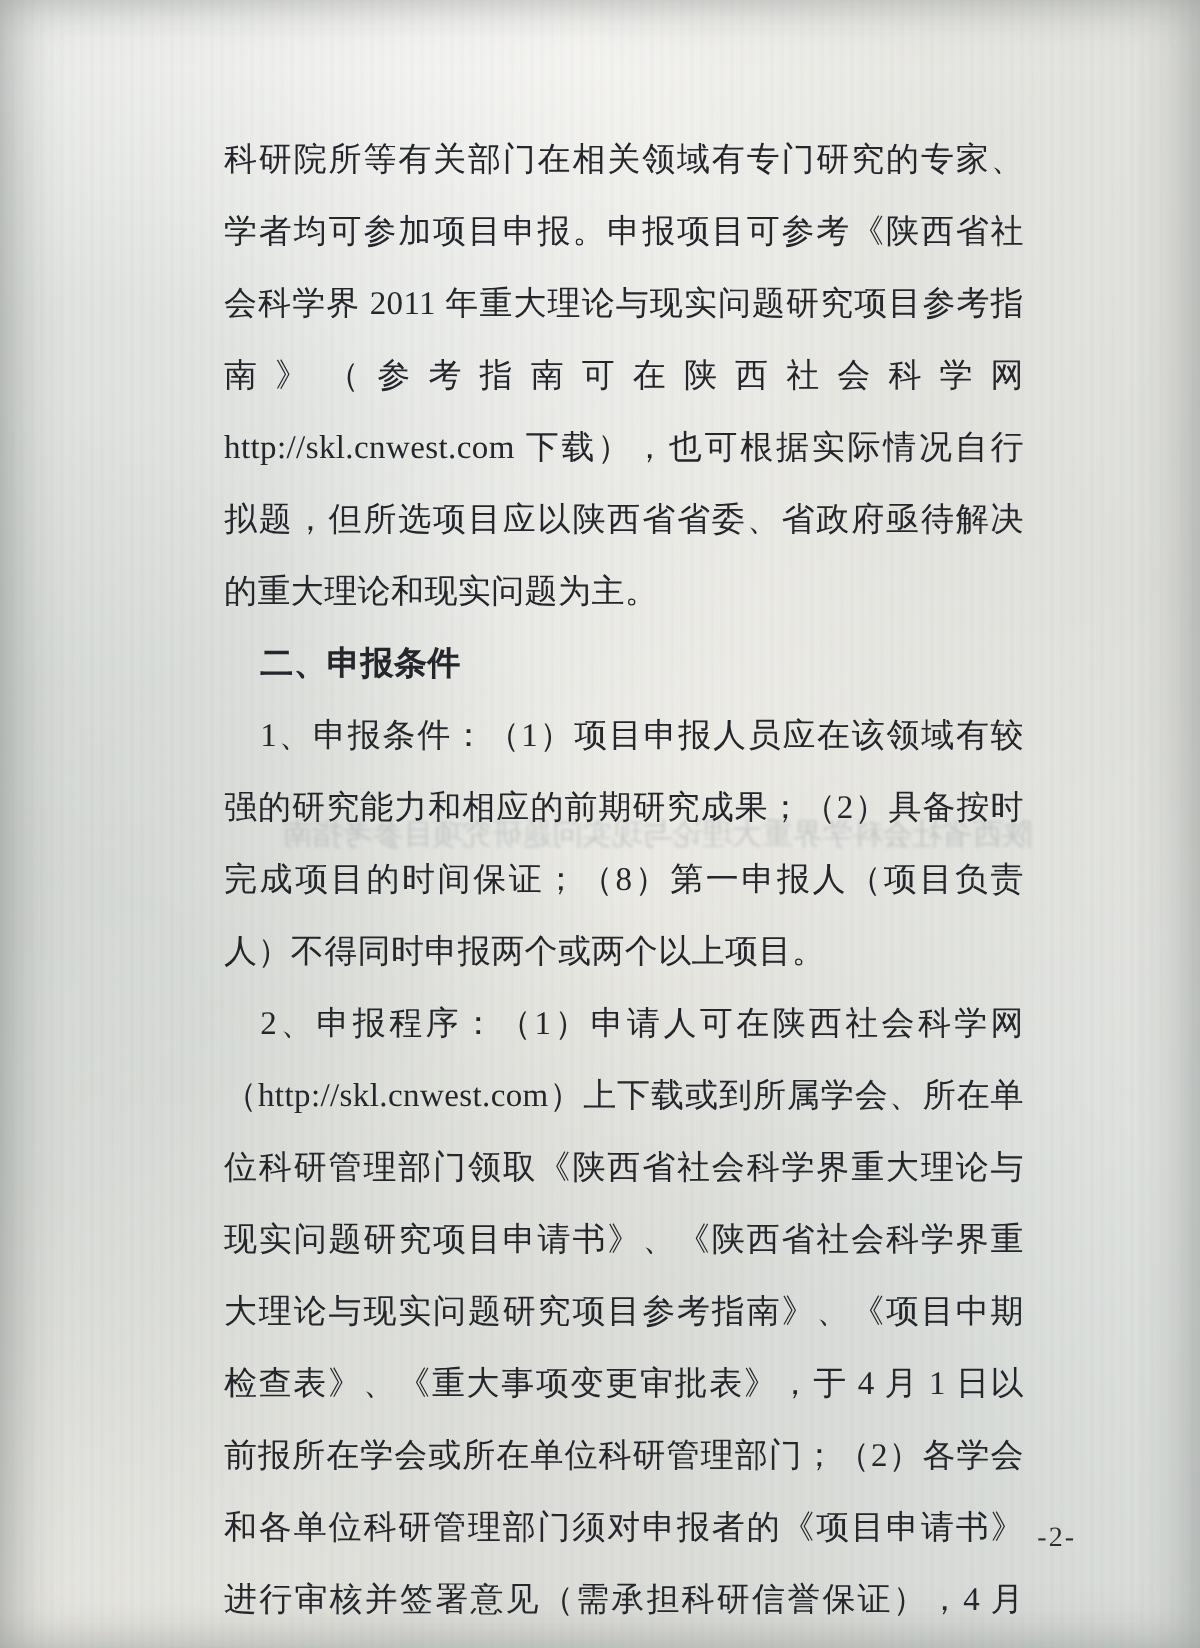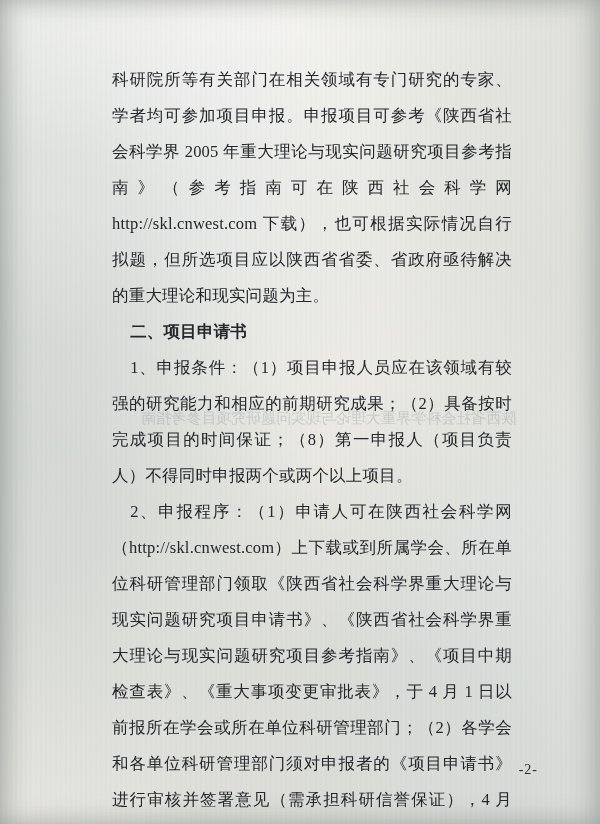--- a/index.html
+++ b/index.html
@@ -113,22 +113,22 @@
 <body>
 
 <div id="page">
 
   <div id="grain"></div>
   <div id="bands"></div>
 
   <div id="ghost">陕西省社会科学界重大理论与现实问题研究项目参考指南</div>
 
   <div id="text-block">
-    <p class="para">科研院所等有关部门在相关领域有专门研究的专家、学者均可参加项目申报。申报项目可参考《陕西省社会科学界 2005 年重大理论与现实问题研究项目参考指南》（参考指南可在陕西社会科学网 http://skl.cnwest.com 下载），也可根据实际情况自行拟题，但所选项目应以陕西省省委、省政府亟待解决的重大理论和现实问题为主。</p>
-    <p class="para heading">二、项目申请书</p>
+    <p class="para">科研院所等有关部门在相关领域有专门研究的专家、学者均可参加项目申报。申报项目可参考《陕西省社会科学界 2011 年重大理论与现实问题研究项目参考指南》（参考指南可在陕西社会科学网 http://skl.cnwest.com 下载），也可根据实际情况自行拟题，但所选项目应以陕西省省委、省政府亟待解决的重大理论和现实问题为主。</p>
+    <p class="para heading">二、申报条件</p>
     <p class="para indent1">1、申报条件：（1）项目申报人员应在该领域有较强的研究能力和相应的前期研究成果；（2）具备按时完成项目的时间保证；（8）第一申报人（项目负责人）不得同时申报两个或两个以上项目。</p>
     <p class="para indent1">2、申报程序：（1）申请人可在陕西社会科学网（http://skl.cnwest.com）上下载或到所属学会、所在单位科研管理部门领取《陕西省社会科学界重大理论与现实问题研究项目申请书》、《陕西省社会科学界重大理论与现实问题研究项目参考指南》、《项目中期检查表》、《重大事项变更审批表》，于 4 月 1 日以前报所在学会或所在单位科研管理部门；（2）各学会和各单位科研管理部门须对申报者的《项目申请书》进行审核并签署意见（需承担科研信誉保证），4 月 20 日以前统一报送省社科联科普部。（3）各学会和各单位科研管理部门将申报材料汇总后，按照“各学会各院校科研管理单位项目申报数据样式表”里指定的数据格式，将“样</p>
   </div>
 
   <div id="page-number">-2-</div>
 
   <div id="vignette"></div>
 </div>
 
 </body></html>

